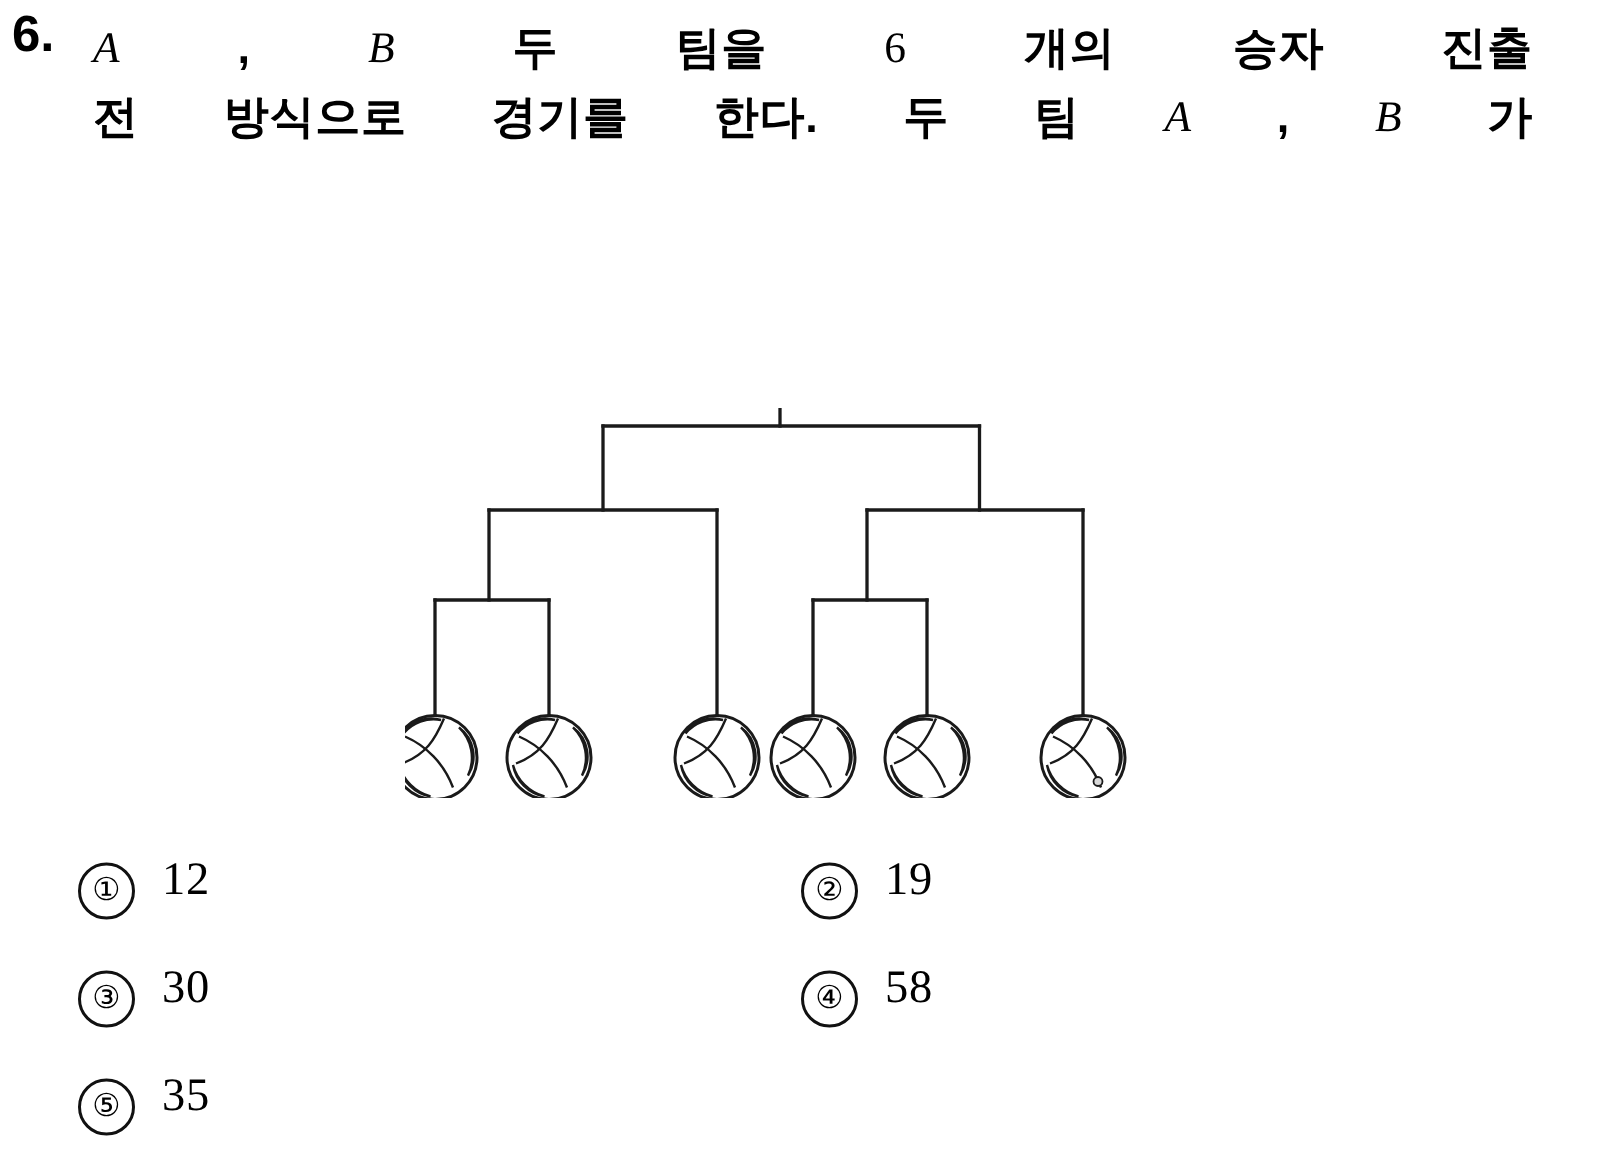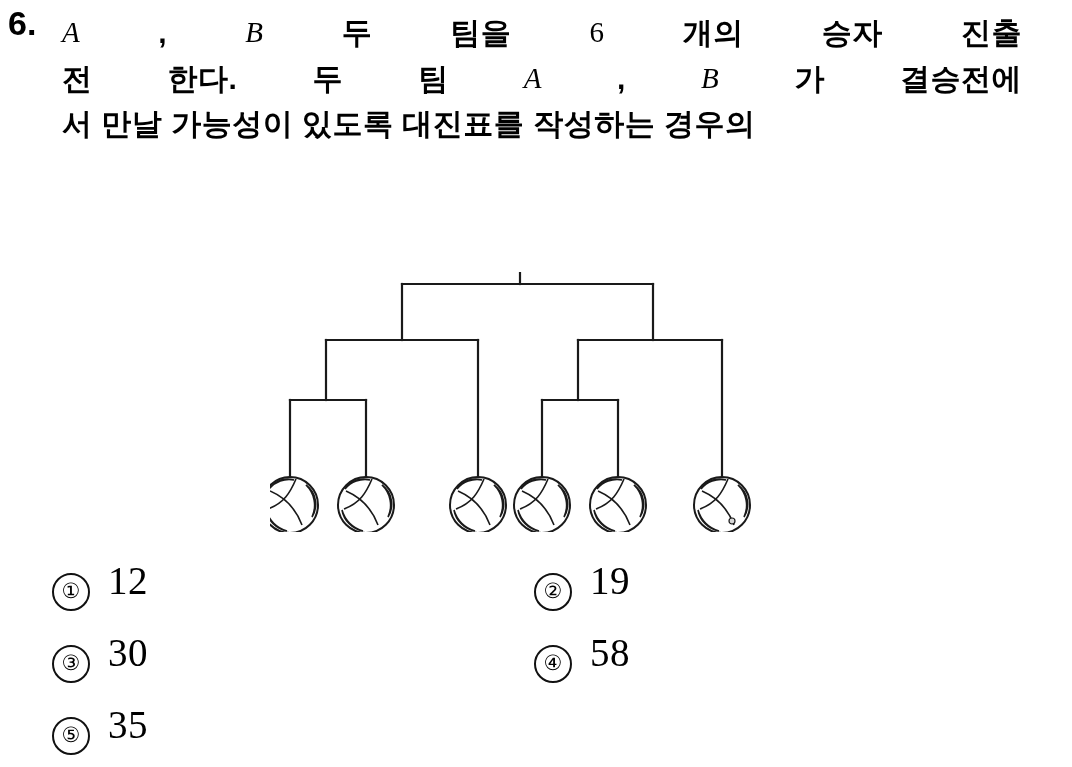--- a/index.html
+++ b/index.html
@@ -104,22 +104,23 @@
     text-align: center;
     line-height: 32px;
     font-size: 21px;
     font-family: "Liberation Serif", serif;
     margin-right: 18px;
     flex: 0 0 auto;
     position: relative;
     top: 4px;
   }
   .choice .label {
-    font-size: 39px;
+    font-size: 31px;
     letter-spacing: 0.5px;
+    margin-top: 10px;
   }
 </style>
 </head>
 <body>
 
 <div class="page">
 
   <div class="question-number">6.</div>
 
   <div class="stem">
@@ -129,30 +130,30 @@
         <span class="ital">B</span>
         <span>두</span>
         <span>팀을</span>
         <span class="num">6</span>
         <span>개의</span>
         <span>승자</span>
         <span>진출</span>
       </span>
       <span class="line just">
         <span>전</span>
+        <span>방식으로</span>
+        <span>경기를</span>
         <span>한다.</span>
         <span>두</span>
         <span>팀</span>
         <span class="ital">A</span>
         <span>,</span>
         <span class="ital">B</span>
         <span>가</span>
-        <span>결승전에</span>
       </span>
-      <span class="line"><span>서 만날 가능성이 있도록 대진표를 작성하는 경우의</span></span>
     </div>
 
   <div class="diagram">
     <svg width="500" height="260" viewBox="0 0 500 260" xmlns="http://www.w3.org/2000/svg">
       <g fill="none" stroke="#1a1a1a" stroke-width="2.2" stroke-linecap="square">
 
         <line x1="250" y1="0" x2="250" y2="12"></line>
 
         <line x1="132" y1="12" x2="383" y2="12"></line>
         <line x1="132" y1="12" x2="132" y2="68"></line>

